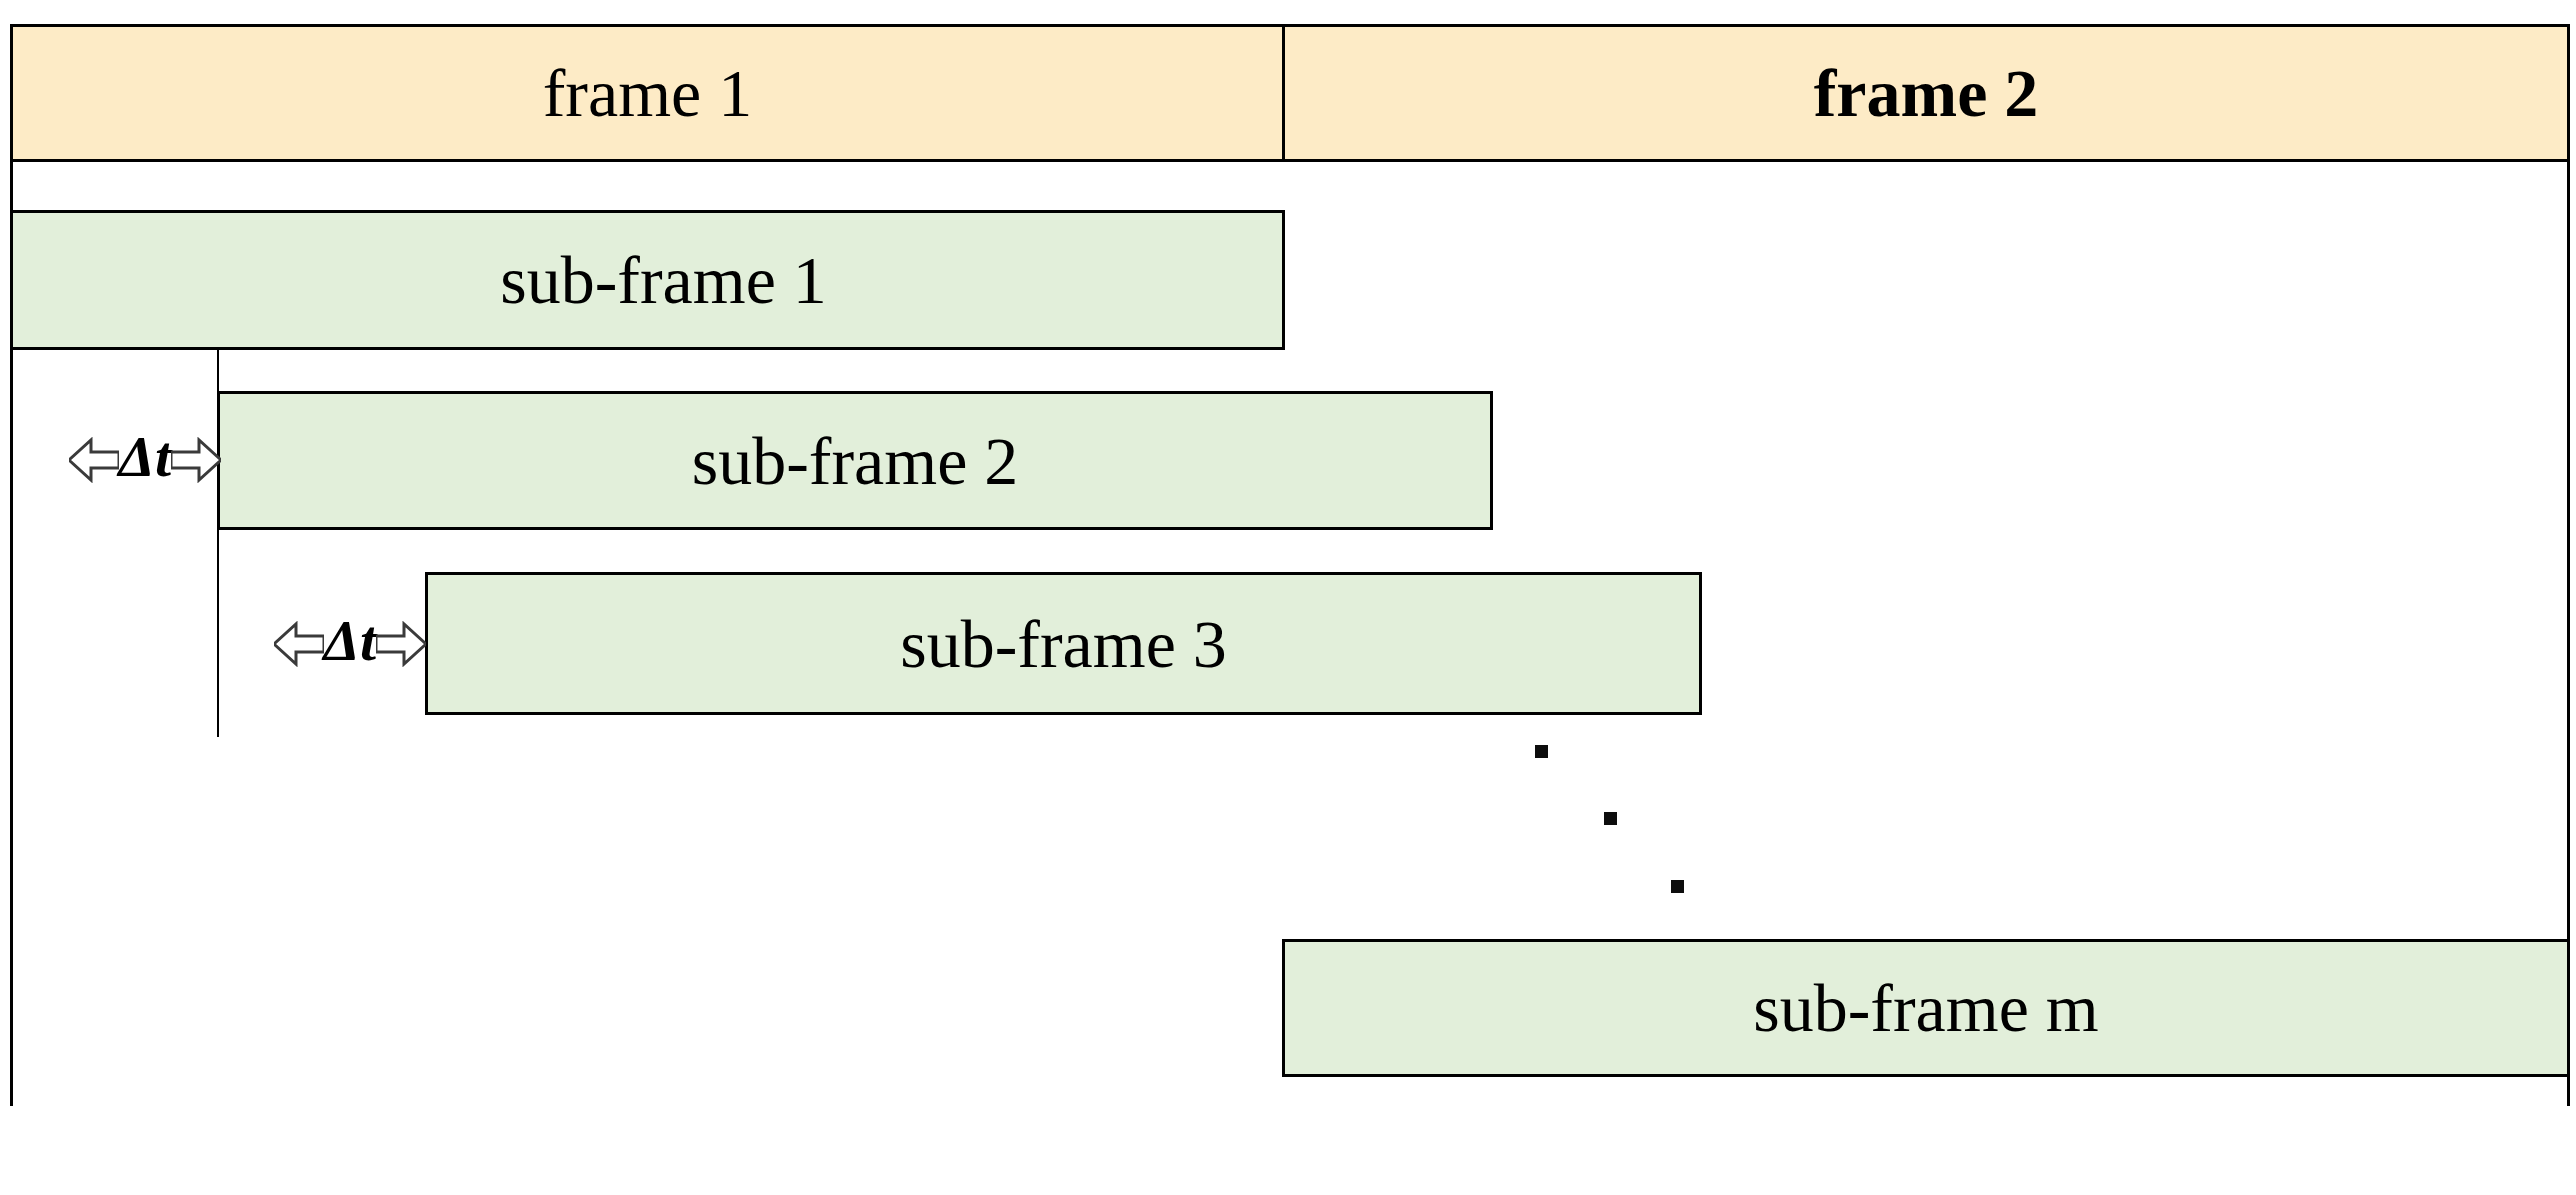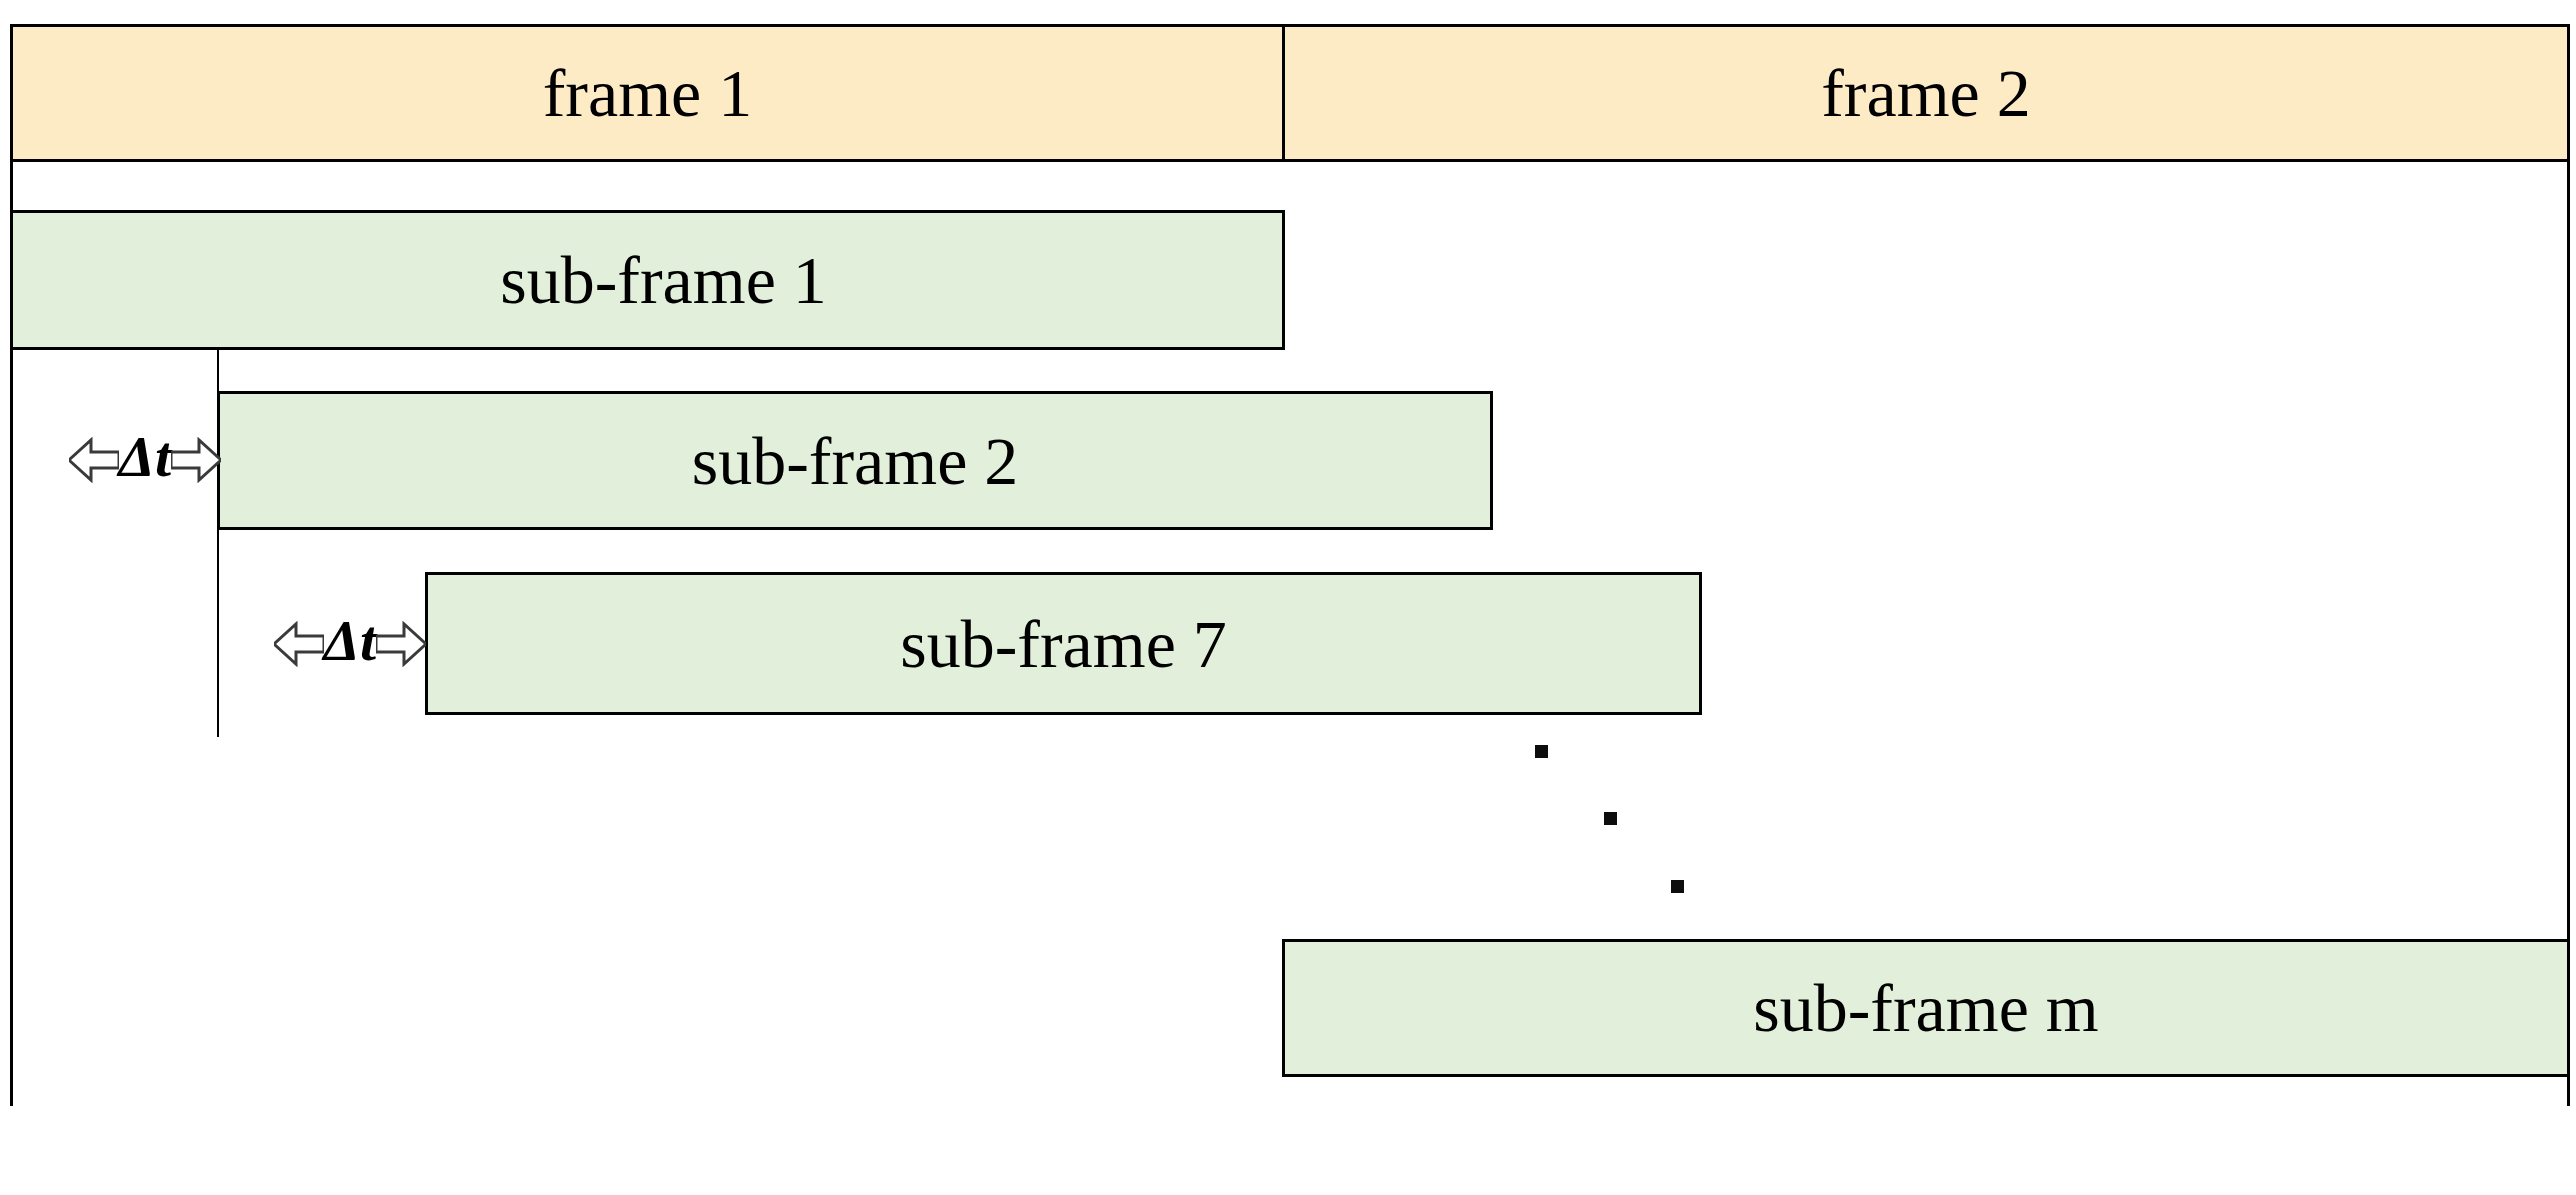--- a/index.html
+++ b/index.html
@@ -19,21 +19,21 @@
     display: flex;
     align-items: center;
     justify-content: center;
     font-size: 68px;
     line-height: 1;
   }
   .frame-box { background: var(--color-frame_fill, #fdebc6); }
   .sub-box   { background: var(--color-subframe_fill, #e2efda); }
 
   .frame1 { left: 10px;   top: 24px;  width: 1275px; height: 138px; }
-  .frame2 { left: 1282px; top: 24px;  width: 1288px; height: 138px; }
+  .frame2 { left: 1282px; top: 24px;  width: 1288px; height: 138px; font-weight: bold; }
   .sub1   { left: 10px;   top: 210px; width: 1275px; height: 140px; padding-left: 32px; }
   .sub2   { left: 217px;  top: 391px; width: 1276px; height: 139px; }
   .sub3   { left: 425px;  top: 572px; width: 1277px; height: 143px; }
   .subm   { left: 1282px; top: 939px; width: 1288px; height: 138px; }
 
   .vline {
     position: absolute;
     background: var(--color-border, #000000);
     width: 3px;
   }
@@ -88,21 +88,21 @@
     <span>sub-frame 1</span>
   </div>
 
   <div class="vline ref-line"></div>
 
   <div class="box sub-box sub2">
     <span>sub-frame 2</span>
   </div>
 
   <div class="box sub-box sub3">
-    <span>sub-frame 7</span>
+    <span>sub-frame 3</span>
   </div>
 
   <div class="delta-row delta-row1">
     <svg class="arrow-icon" width="50" height="46" viewBox="0 0 50 46">
       <polygon points="50,15 22,15 22,3 0,23 22,43 22,31 50,31" fill="#ffffff" stroke="#3a3a3a" stroke-width="3" stroke-linejoin="miter"></polygon>
     </svg>
     <span class="delta-label">Δt</span>
     <svg class="arrow-icon" width="50" height="46" viewBox="0 0 50 46">
       <polygon points="0,15 28,15 28,3 50,23 28,43 28,31 0,31" fill="#ffffff" stroke="#3a3a3a" stroke-width="3" stroke-linejoin="miter"></polygon>
     </svg>

